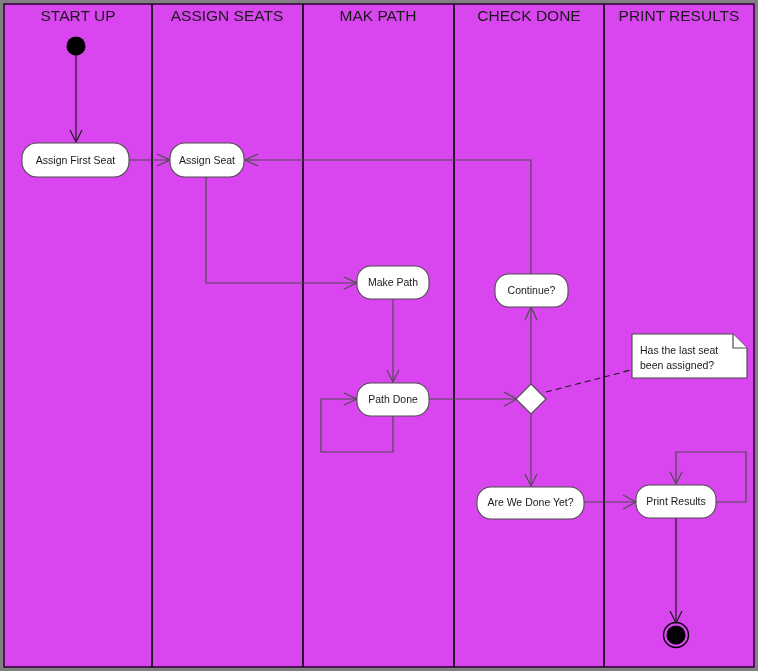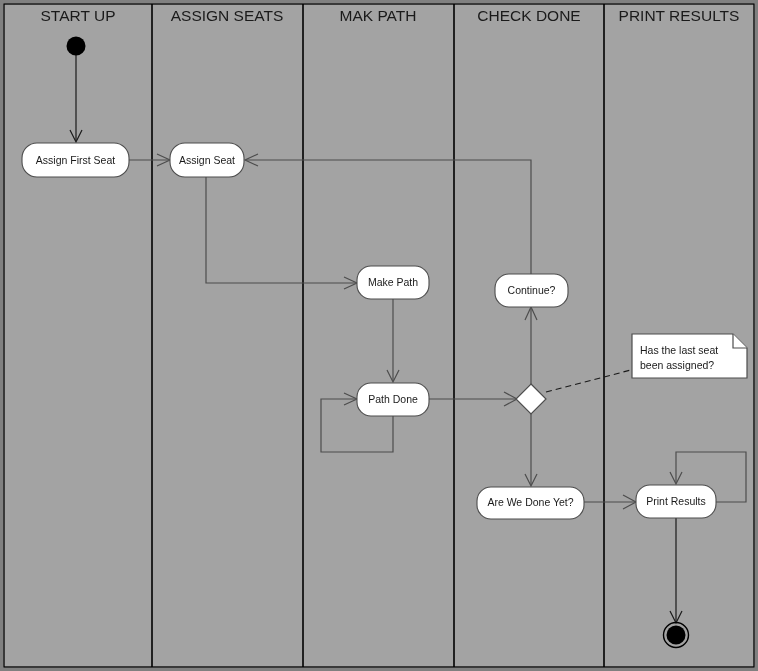--- a/index.html
+++ b/index.html
@@ -4,21 +4,21 @@
 <style>
   html, body {
     margin: 0;
     padding: 0;
     background: #ffffff;
   }
   #canvas {
     position: relative;
     width: 758px;
     height: 671px;
-    background: #a3a3a3;
+    background: #d946ef;
     font-family: "Liberation Sans", sans-serif;
     overflow: hidden;
   }
   #diagram-svg {
     position: absolute;
     left: 0;
     top: 0;
     width: 758px;
     height: 671px;
   }

